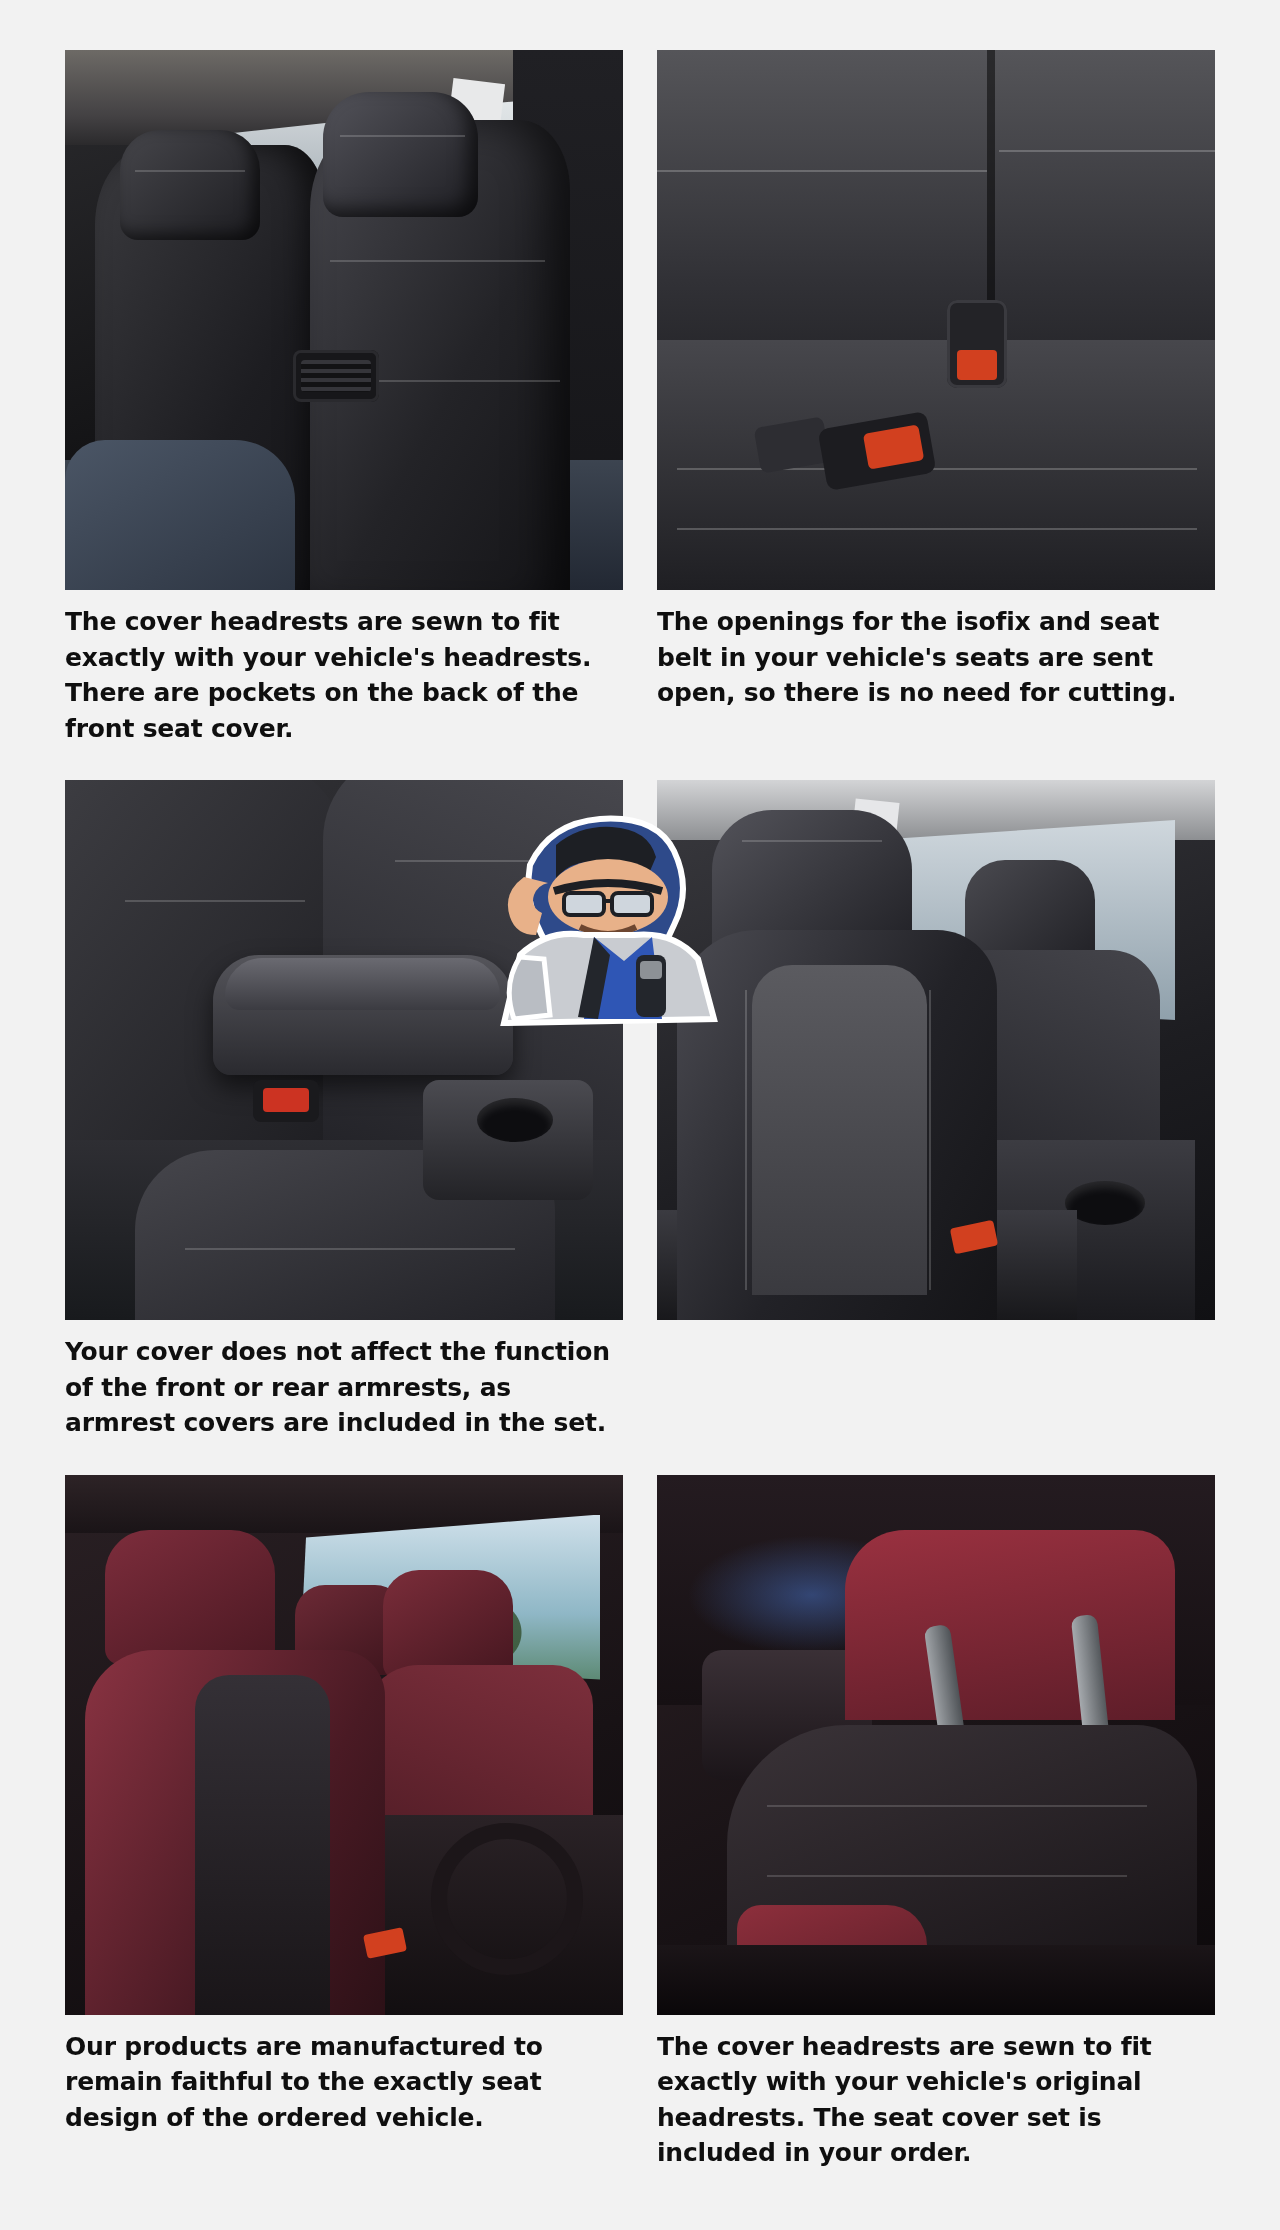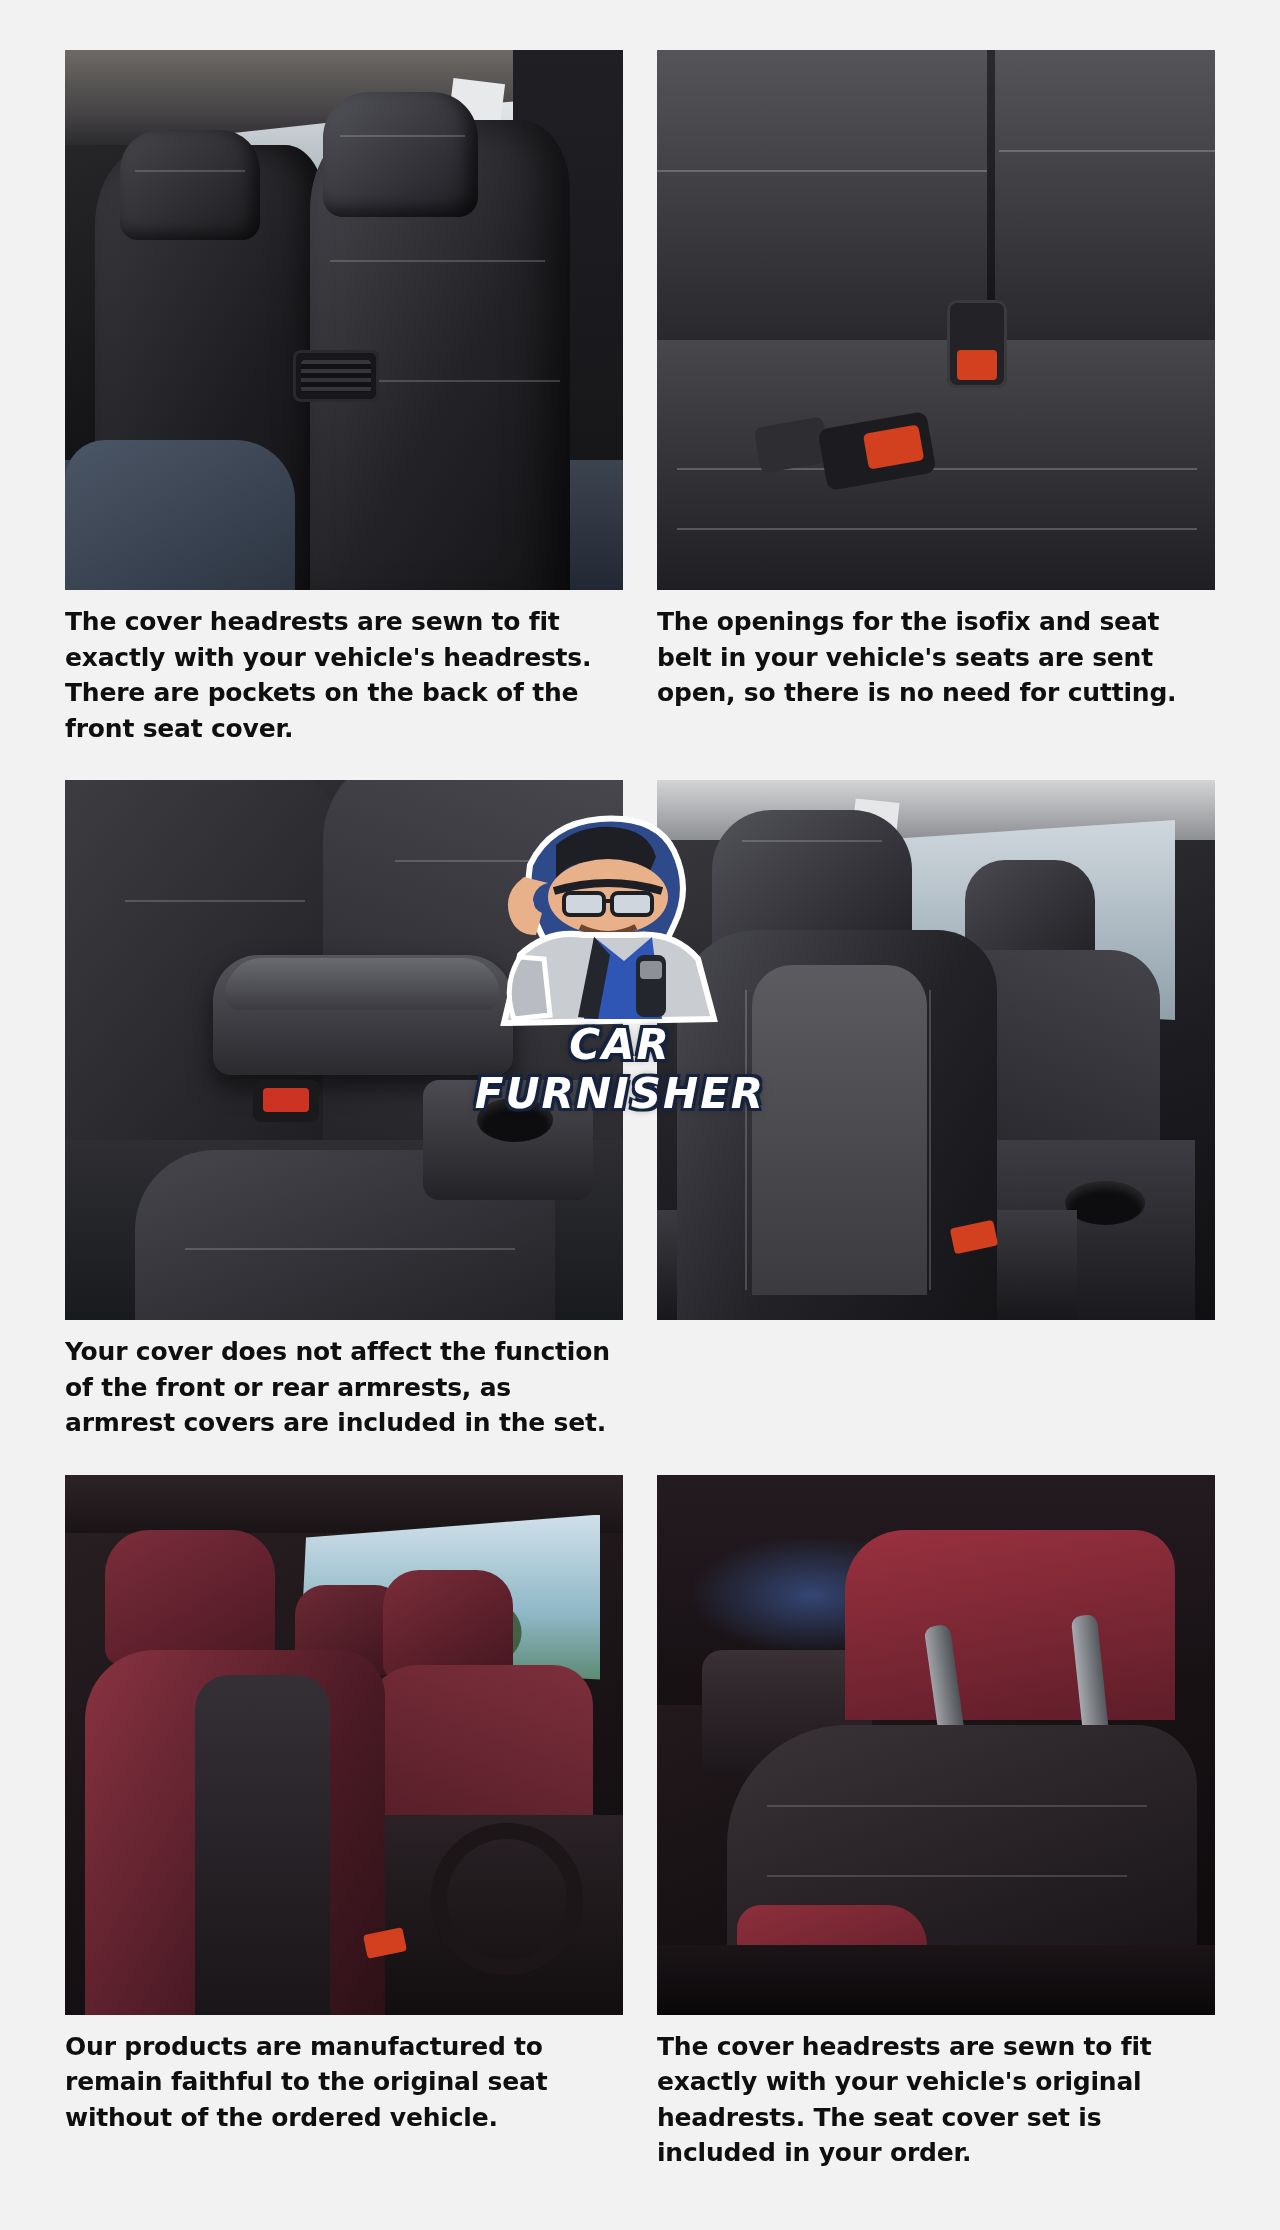--- a/index.html
+++ b/index.html
@@ -272,21 +272,21 @@
         <div class="layer p5-hrM quilt"></div>
         <div class="layer p5-hrR quilt"></div>
         <div class="layer p5-seatR quilt"></div>
         <div class="layer p5-dash"></div>
         <div class="layer p5-wheel"></div>
         <div class="layer p5-hrL quilt"></div>
         <div class="layer p5-seatL quilt"></div>
         <div class="layer p5-blackL"></div>
         <div class="layer p5-tagr"></div>
       </div>
-      <div class="caption narrow">Our products are manufactured to remain faithful to the original seat without of the ordered vehicle.</div>
+      <div class="caption narrow">Our products are manufactured to remain faithful to the exactly seat design of the ordered vehicle.</div>
     </div>
 
     <div class="cell">
       <div class="photo">
         <div class="layer p6-bg"></div>
         <div class="layer p6-dash"></div>
         <div class="layer p6-glow"></div>
         <div class="layer p6-shift"></div>
         <div class="layer p6-red quilt"></div>
         <div class="layer p6-post1"></div>
@@ -315,15 +315,14 @@
         <path d="M120 122 q28 14 56 0" stroke="#6d4630" stroke-width="6" fill="none"></path>
         <path d="M60 150 q28 -26 64 -20 l50 0 q40 -4 64 24 l16 60 -210 4 Z" fill="#c9ccd1" stroke="#ffffff" stroke-width="6"></path>
         <path d="M134 132 l30 24 l28 -24 l10 82 -78 0 Z" fill="#2f56b5"></path>
         <path d="M134 132 l16 18 l-12 64 -20 -2 Z" fill="#23262c"></path>
         <path d="M60 152 q-18 28 -6 62 l36 -4 -6 -56 Z" fill="#b9bdc3" stroke="#ffffff" stroke-width="5"></path>
         <path d="M64 72 q-22 16 -14 40 q6 18 26 18 l6 -22 q-12 -6 -8 -18 q4 -10 14 -12 Z" fill="#e8b189"></path>
         <rect x="176" y="150" width="30" height="62" rx="8" fill="#23262c"></rect>
         <rect x="180" y="156" width="22" height="18" rx="4" fill="#8d9196"></rect>
       </g>
     </svg>
-    <div class="wm-text">CAR FURNISHER</div>
   </div>
 </div>
 
 </body></html>

